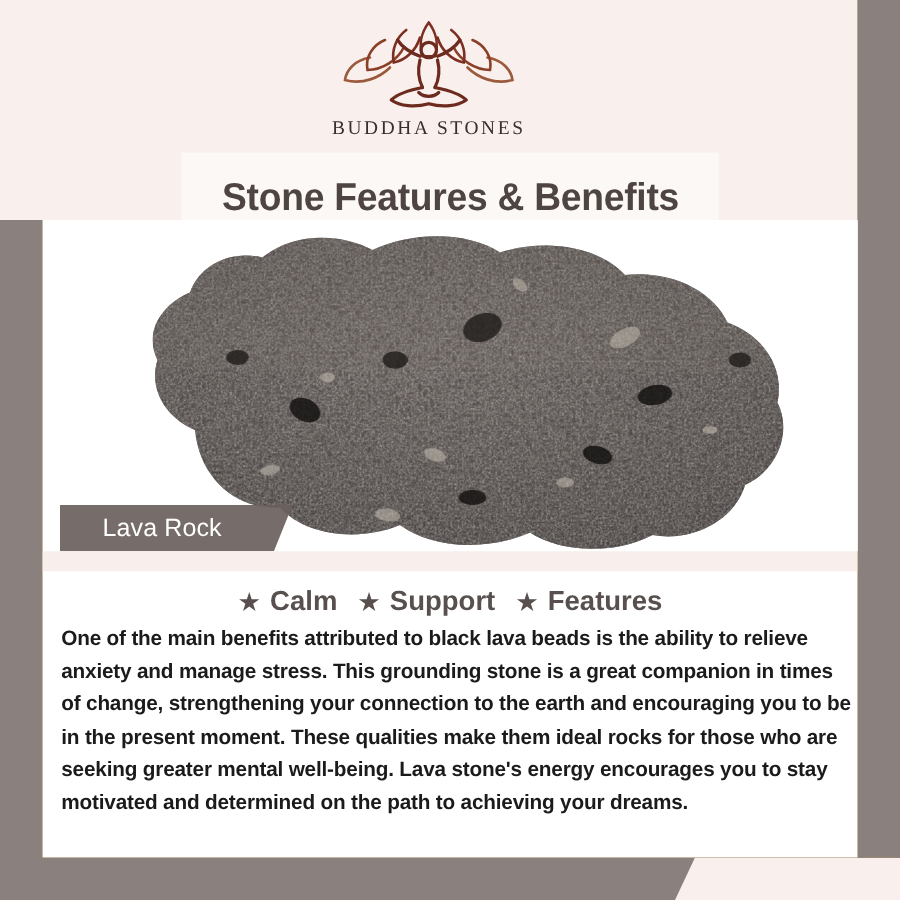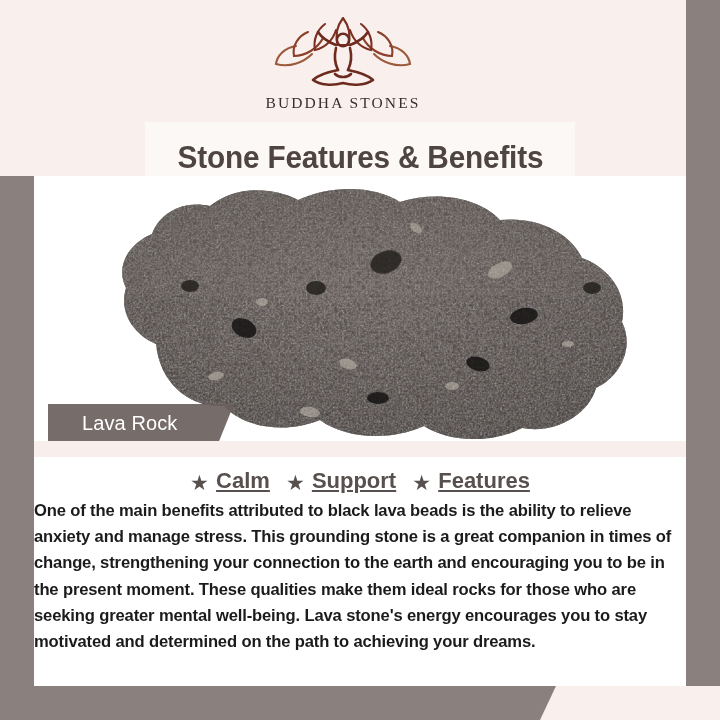--- a/index.html
+++ b/index.html
@@ -153,29 +153,28 @@
     color:#58504e;
     line-height:1;
     font-size:21px;
   }
   .benefit-label {
     font-family:"Liberation Sans Narrow","Liberation Sans",sans-serif;
     font-weight:700;
     font-size:22px;
     color:#58504e;
     white-space:nowrap;
-    text-decoration:underline;
   }
 
   
   .body-text {
     position:absolute;
     left:0px; top:322px;
     width:652px;
-    padding:0 2px 0 0;
+    padding:0 2px 0 15px;
     font-size:16.6px;
     line-height:26.2px;
     color:#1b1b1b;
     font-weight:600;
     font-family:"Liberation Sans", sans-serif;
     text-align:left;
     letter-spacing:-0.15px;
   }
 </style>
 </head>

